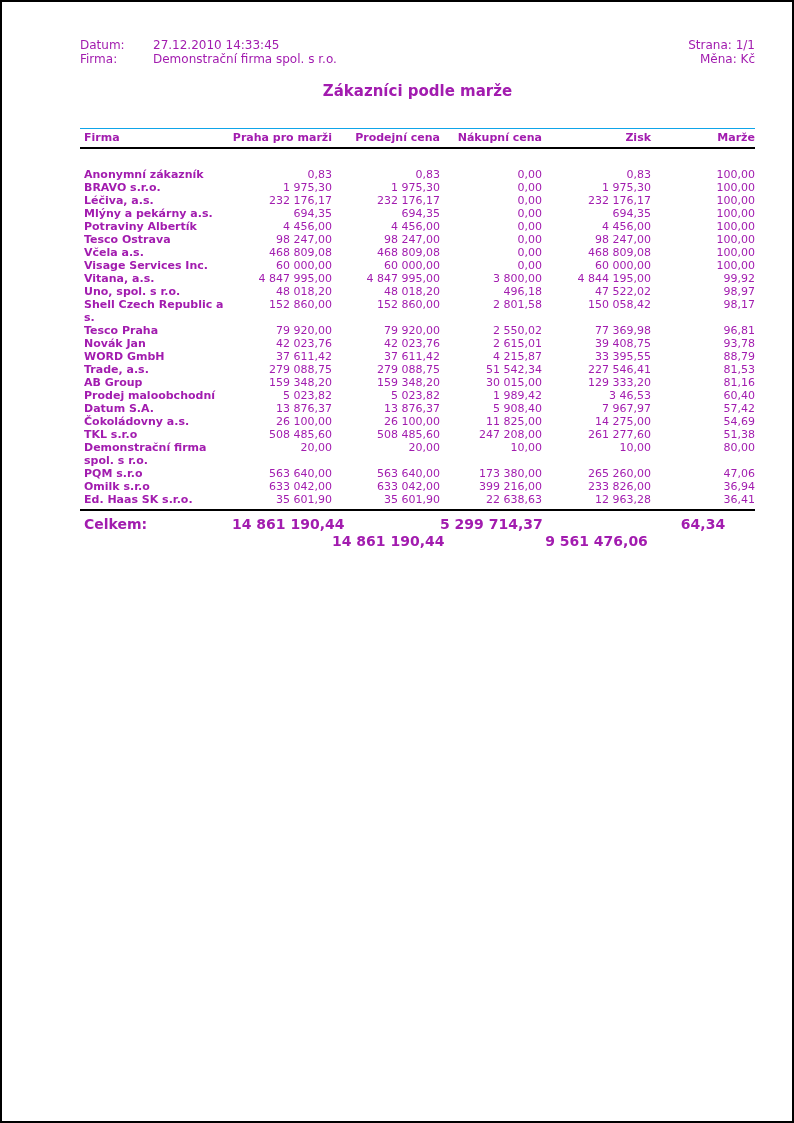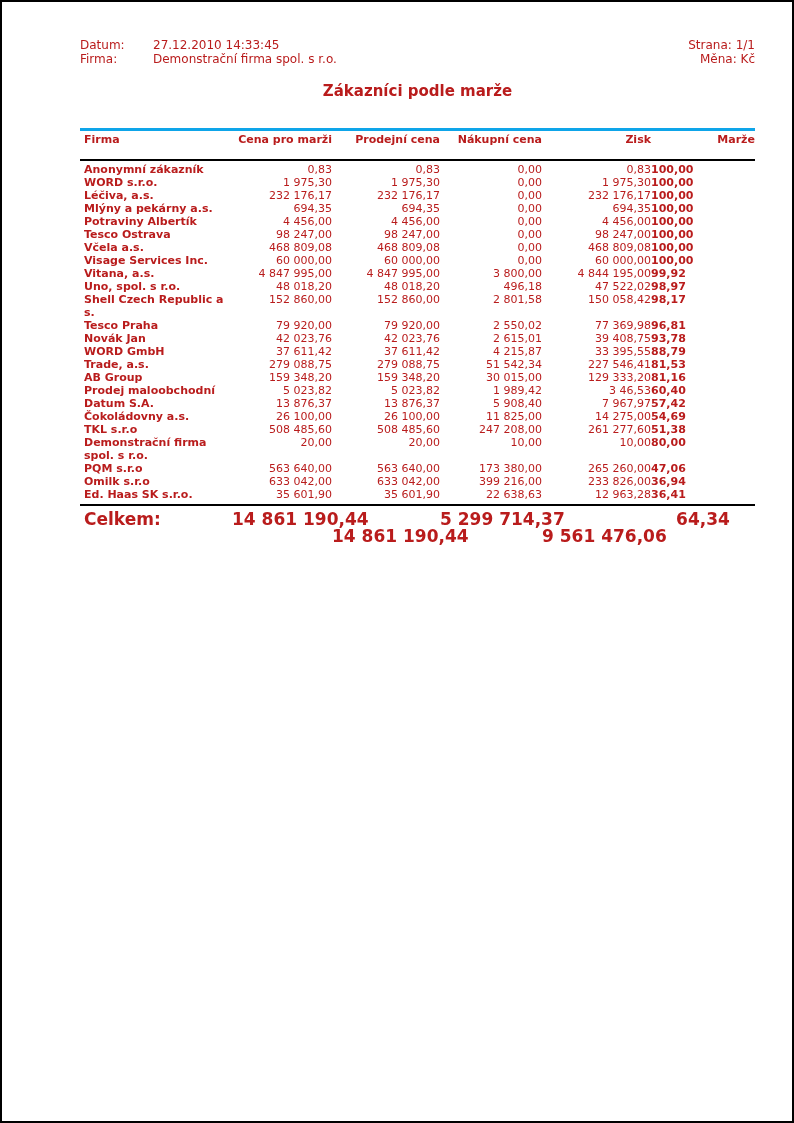--- a/index.html
+++ b/index.html
@@ -3,21 +3,21 @@
 <meta charset="utf-8">
 <style>
   html,body { margin:0; padding:0; background:#fff; }
   .page {
     position:relative;
     width:794px; height:1123px;
     box-sizing:border-box;
     margin:0; background:#ffffff;
     border:2px solid #000000;
     font-family:"DejaVu Sans", sans-serif;
-    color:#b91c1c;
+    color:#a21caf;
     overflow:hidden;
   }
   .content { position:absolute; left:78px; top:36px; width:675px; }
 
   
   .meta { display:flex; justify-content:space-between; font-size:12px; line-height:14px; }
   .meta-row { white-space:nowrap; }
   .meta-label { display:inline-block; width:73px; }
   .meta-right { text-align:right; }
 
@@ -32,44 +32,44 @@
 
   
   table.report {
     width:675px;
     border-collapse:collapse;
     table-layout:fixed;
     margin-top:24px;
     font-size:11px;
   }
   table.report thead th {
-    border-top:3px solid #0ea5e9;
+    border-top:1px solid #0ea5e9;
     border-bottom:2px solid #000;
-    padding:2px 0 13px 0;
+    padding:2px 0 3px 0;
     text-align:right;
     font-weight:bold;
     white-space:nowrap;
   }
   table.report thead th.h-firma { text-align:left; padding-left:4px; }
   table.report tbody td {
     line-height:13px;
     vertical-align:top;
     padding:0;
   }
-  table.report tbody tr:first-child td { padding-top:2px; }
+  table.report tbody tr:first-child td { padding-top:19px; }
   td.c-firma { font-weight:bold; text-align:left; padding-left:4px !important; word-wrap:break-word; }
   td.c-num  { text-align:right; white-space:nowrap; font-weight:normal; }
-  td.c-marze { white-space:nowrap; font-weight:bold; }
+  td.c-marze { text-align:right; white-space:nowrap; font-weight:normal; }
 
   
   .totals {
     border-top:2px solid #000;
     margin-top:3px;
     padding-top:6px;
-    font-size:17px;
+    font-size:14px;
     font-weight:bold;
   }
   .totals-row {
     display:grid;
     grid-template-columns:152px 100px 108px 102px 109px 104px;
     line-height:14px;
     margin-bottom:3px;
   }
   .totals-row .t-cell { text-align:center; white-space:nowrap; }
   .totals-row .t-label { text-align:left; padding-left:4px; }
@@ -102,38 +102,38 @@
         <col style="width:152px">
           <col style="width:100px">
           <col style="width:108px">
         <col style="width:102px">
           <col style="width:109px">
           <col style="width:104px">
       </colgroup>
       <thead>
         <tr>
           <th class="h-firma">Firma</th>
-          <th>Cena pro marži</th>
+          <th>Praha pro marži</th>
           <th>Prodejní cena</th>
           <th>Nákupní cena</th>
           <th>Zisk</th>
           <th>Marže</th>
         </tr>
       </thead>
       <tbody>
           <tr>
         <td class="c-firma">Anonymní zákazník</td>
         <td class="c-num">0,83</td>
         <td class="c-num">0,83</td>
         <td class="c-num">0,00</td>
         <td class="c-num">0,83</td>
         <td class="c-marze">100,00</td>
       </tr>
           <tr>
-        <td class="c-firma">WORD s.r.o.</td>
+        <td class="c-firma">BRAVO s.r.o.</td>
         <td class="c-num">1 975,30</td>
         <td class="c-num">1 975,30</td>
         <td class="c-num">0,00</td>
         <td class="c-num">1 975,30</td>
         <td class="c-marze">100,00</td>
       </tr>
           <tr>
         <td class="c-firma">Léčiva, a.s.</td>
         <td class="c-num">232 176,17</td>
         <td class="c-num">232 176,17</td>

